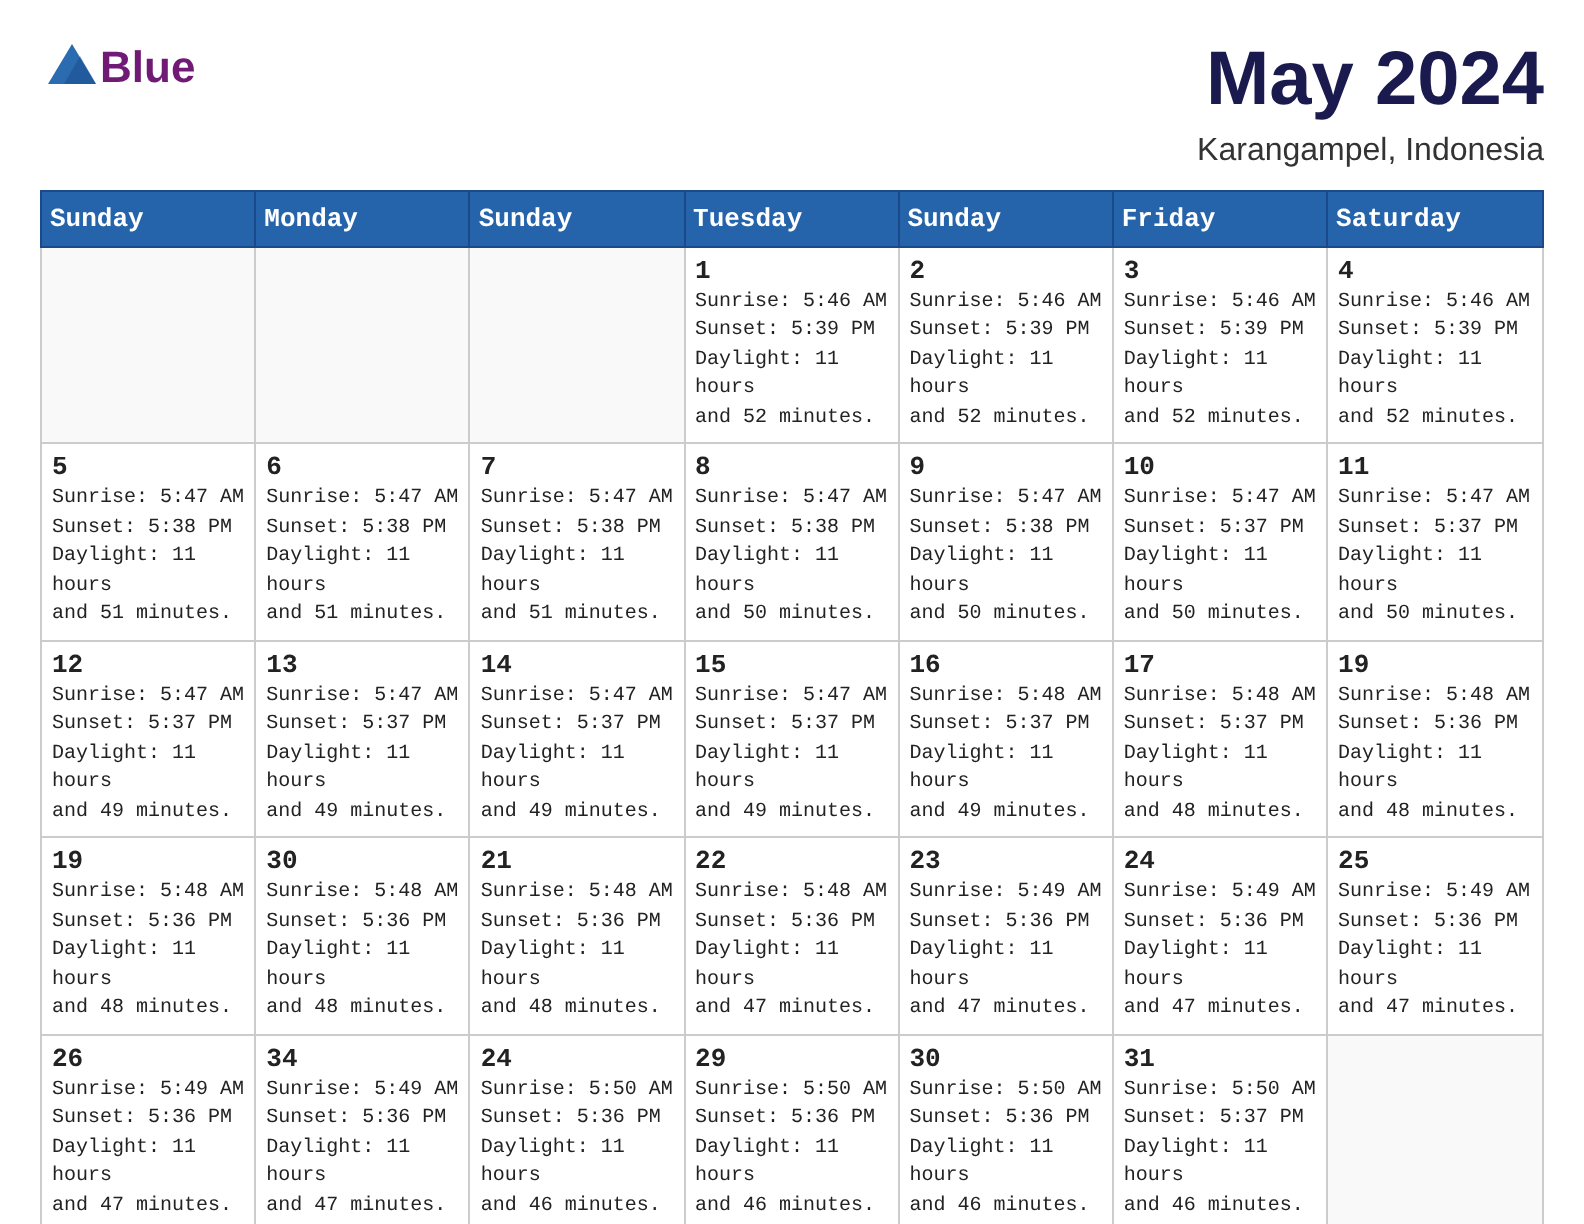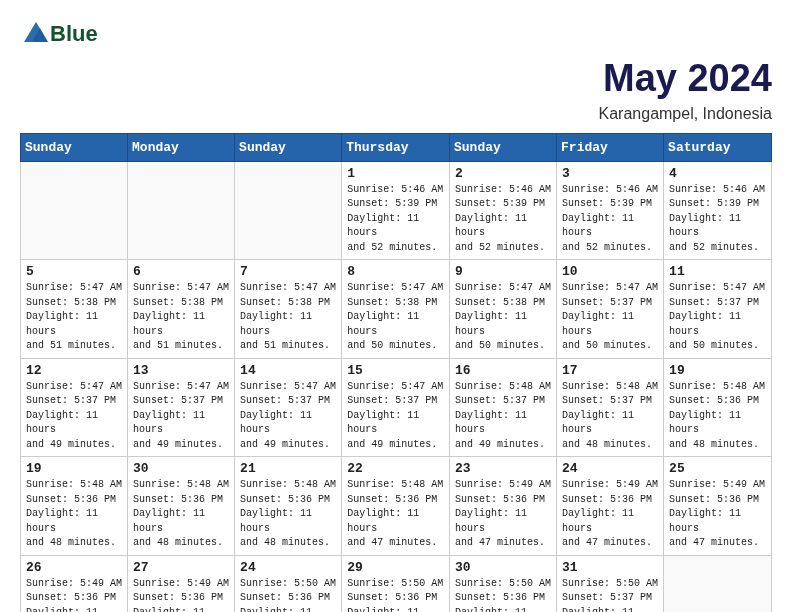--- a/index.html
+++ b/index.html
@@ -22,35 +22,34 @@
       align-items: flex-start;
     }
     .logo-text {
       display: flex;
       align-items: center;
       font-size: 22px;
       font-weight: bold;
       color: #1a1a4e;
     }
     .logo-general { color: #1a1a4e; }
-    .logo-blue { color: #14532d; }
+    .logo-blue { color: #701a75; }
     .logo-icon {
       width: 28px;
       height: 28px;
       margin-left: 2px;
     }
     .title-block {
       text-align: right;
     }
     .month-title {
       font-size: 38px;
       font-weight: bold;
       color: #1a1a4e;
       line-height: 1.1;
-      margin-top: 38px;
     }
     .location {
       font-size: 16px;
       color: #333;
       margin-top: 5px;
     }
     .calendar {
       width: 100%;
       border-collapse: collapse;
       border: 1px solid #ccc;
@@ -111,21 +110,21 @@
     <div class="location">Karangampel, Indonesia</div>
   </div>
 </div>
 
 <table class="calendar">
   <thead>
     <tr>
     <th>Sunday</th>
         <th>Monday</th>
         <th>Sunday</th>
-        <th>Thursday</th>
+        <th>Tuesday</th>
         <th>Sunday</th>
         <th>Friday</th>
         <th>Saturday</th>
       </tr>
   </thead>
   <tbody id="calendar-body">
   <tr class="week-row">
         <td class="empty"></td>
         <td class="empty"></td>
         <td class="empty"></td>
@@ -313,21 +312,21 @@
       </tr>
       <tr class="week-row">
         <td>
           <div class="day-num">26</div>
           <div class="day-info" style="white-space: pre-line;">Sunrise: 5:49 AM
 Sunset: 5:36 PM
 Daylight: 11 hours
 and 47 minutes.</div>
         </td>
         <td>
-          <div class="day-num">27</div>
+          <div class="day-num">34</div>
           <div class="day-info" style="white-space: pre-line;">Sunrise: 5:49 AM
 Sunset: 5:36 PM
 Daylight: 11 hours
 and 47 minutes.</div>
         </td>
         <td>
           <div class="day-num">24</div>
           <div class="day-info" style="white-space: pre-line;">Sunrise: 5:50 AM
 Sunset: 5:36 PM
 Daylight: 11 hours

